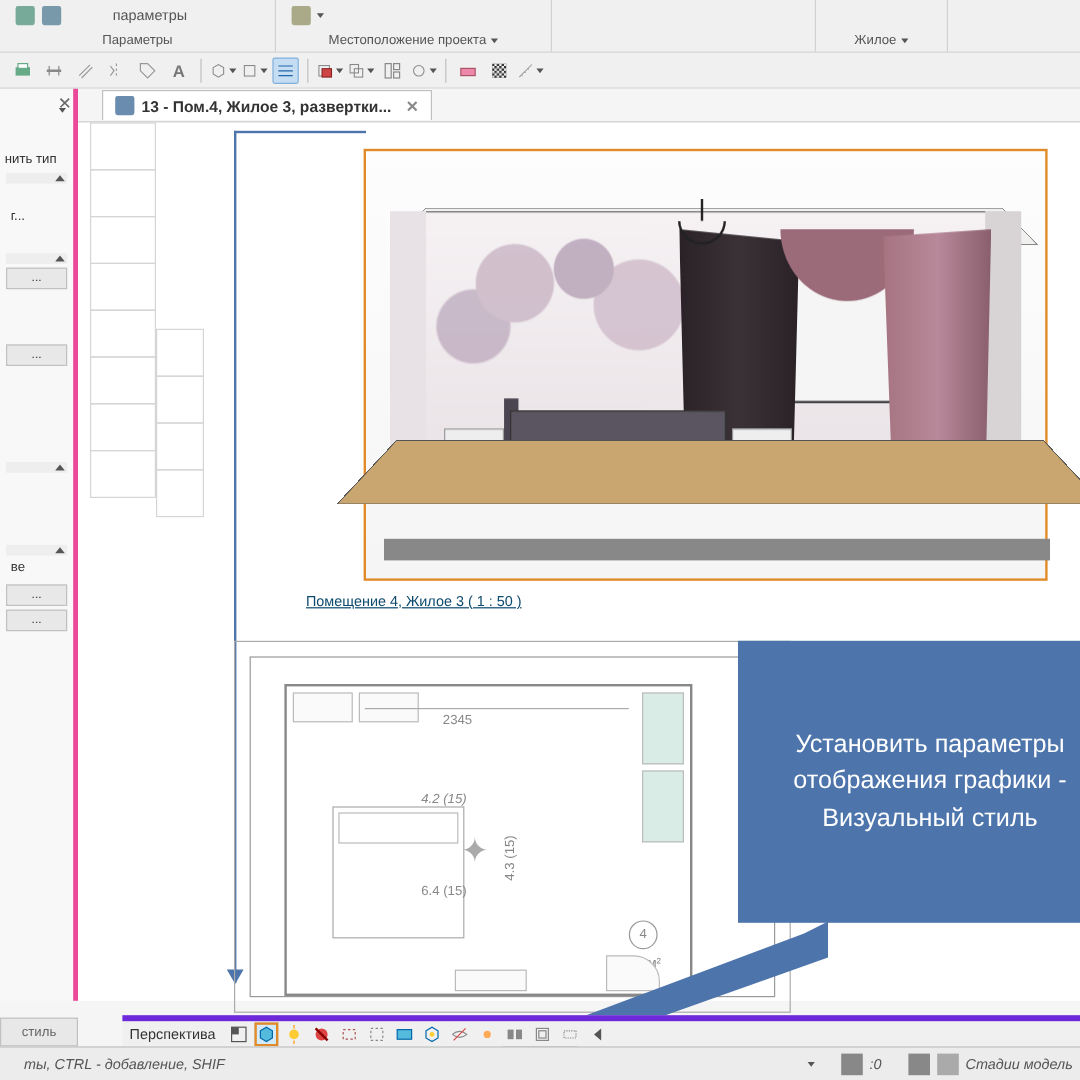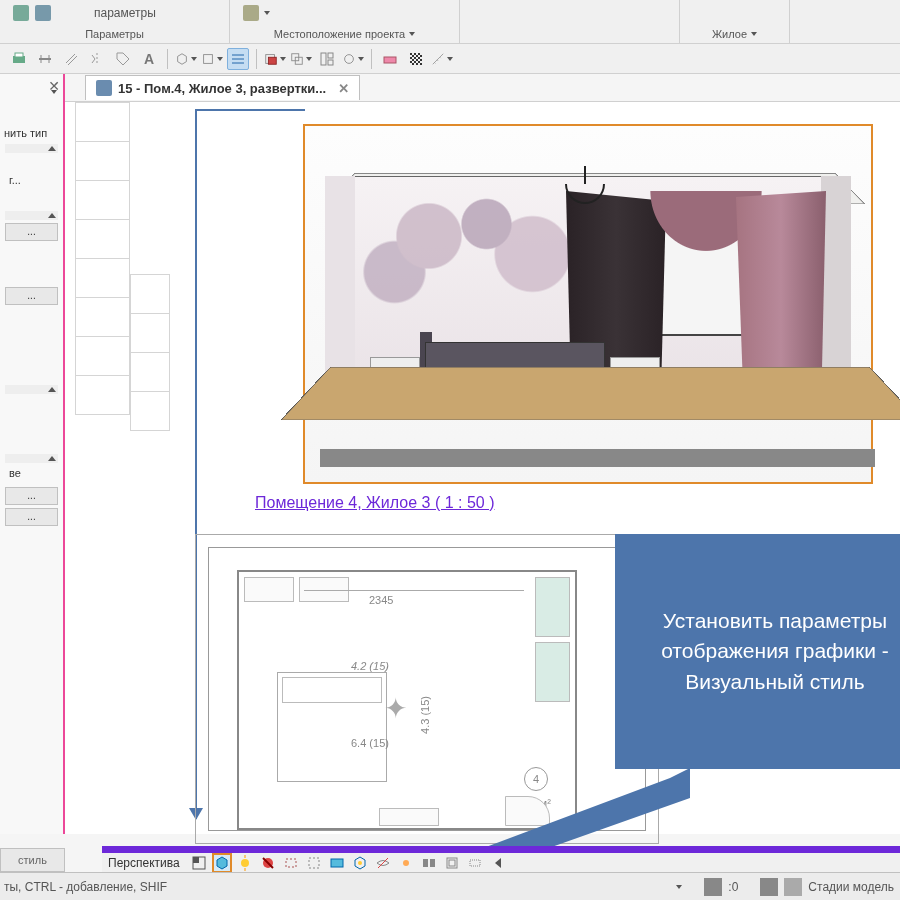--- a/index.html
+++ b/index.html
@@ -12,21 +12,21 @@
   .ribbon-label { border-right: 1px solid #d0d0d0; text-align: center; display: flex; align-items: center; justify-content: center; }
   .small-icon { width: 16px; height: 16px; display: inline-block; margin: 0 3px; background: #888; border-radius: 2px; }
   .arrow-down { display:inline-block; width:0; height:0; border-left:3px solid transparent; border-right:3px solid transparent; border-top:4px solid #555; margin-left:2px; vertical-align:middle;}
 
   .quick-toolbar { background: #f0f0f0; height: 30px; display: flex; align-items: center; padding: 0 8px; border-bottom: 1px solid #d0d0d0; gap:4px;}
   .qt-btn { width: 22px; height: 22px; display: flex; align-items: center; justify-content: center; cursor: pointer; border-radius:2px;}
   .qt-sel { background: #c5ddf2; border:1px solid #7fb0dd;}
   .sep { width:1px; height:20px; background:#c0c0c0; margin:0 3px;}
 
   .main-area { position: relative; height: 760px; display:flex; }
-  .left-panel { width: 65px; background: #f8f8f8; border-right: 2px solid #ec4899; padding-top: 50px; }
+  .left-panel { width: 65px; background: #f8f8f8; border-right: 4px solid #ec4899; padding-top: 50px; }
   .left-panel .group { margin-bottom: 20px; padding: 0 5px;}
   .left-panel .group-hdr { font-size: 10px; color:#444; padding:2px; display:flex; justify-content:space-between; align-items:center; background:#eee; margin-bottom:3px;}
   .left-panel .item { height: 18px; font-size: 11px; padding:1px 4px; overflow:hidden; white-space:nowrap;}
   .left-panel .btn-item { background:#e8e8e8; border:1px solid #c0c0c0; height:18px; margin:3px 0; font-size:10px; text-align:center; line-height:16px;}
   .chevron-up { display:inline-block; width:0;height:0;border-left:4px solid transparent;border-right:4px solid transparent;border-bottom:5px solid #555;}
   .chevron-dbl { display:inline-flex; flex-direction:column; gap:-2px;}
 
   .canvas-area { flex:1; background: #fff; position:relative; }
   .tab-bar { height: 28px; background: #f5f5f5; display: flex; align-items: center; padding-left: 20px; border-bottom:1px solid #d0d0d0;}
   .tab-close-left { position:absolute; left:42px; top:3px; width:18px; height:18px; display:flex; align-items:center; justify-content:center; cursor:pointer; font-size:14px; color:#666;}
@@ -50,21 +50,21 @@
   .curtain-pink { position:absolute; right:35px; top:55px; width:90px; height:200px; background: linear-gradient(90deg,#a67481,#b8899a,#8a5f6d); clip-path: polygon(0 3%,100% 0,95% 100%,8% 100%); }
   .swag { position:absolute; right:90px; top:55px; width:130px; height:70px; background: radial-gradient(ellipse at top,#9b6b7a 0 60%, transparent 61%); }
   .chandelier { position:absolute; left:240px; top:30px; width:60px; height:50px;}
   .chand-stem { position:absolute; left:29px; top:0; width:2px; height:18px; background:#222;}
   .chand-body { position:absolute; left:10px; top:18px; width:40px; height:20px; border:2px solid #222; border-radius: 0 0 20px 20px; border-top:none;}
   .bed { position:absolute; left:110px; bottom:70px; width:180px; height:60px; background:#5a5560; border:1px solid #333;}
   .bed-head { position:absolute; left:105px; bottom:90px; width:12px; height:50px; background:#4a4550;}
   .nightstand { position:absolute; left:55px; bottom:70px; width:50px; height:45px; background:#eee; border:1px solid #999;}
   .nightstand2 { position:absolute; left:295px; bottom:70px; width:50px; height:45px; background:#eee; border:1px solid #999;}
 
-  .caption3d { position:absolute; top: 420px; left: 190px; color:#6d28d9; font-size:16px; text-decoration: underline; }
+  .caption3d { position:absolute; top: 420px; left: 190px; color:#0c4a6e; font-size:12px; text-decoration: underline; }
 
   
   .plan { position:absolute; top: 460px; left: 130px; width: 464px; height: 310px; border:1px solid #aaa;}
   .plan-frame { position:absolute; inset: 12px; border:1px solid #999;}
   .plan-room { position:absolute; left: 28px; top: 22px; width: 340px; height: 260px; border: 2px solid #888;}
   .plan-dim { position:absolute; color:#888; font-size:11px;}
   .plan-bed { position:absolute; left:38px; top:100px; width:110px; height:110px; border:1px solid #aaa;}
   .plan-star { position:absolute; left:145px; top:120px; color:#aaa; font-size:28px;}
   .plan-circle { position:absolute; left:285px; top:195px; width:24px; height:24px; border:1px solid #999; border-radius:50%; display:flex; align-items:center; justify-content:center; font-size:11px; color:#888;}
   .plan-area { position:absolute; left:270px; top:225px; font-size:11px; color:#888;}
@@ -79,28 +79,28 @@
   .grid-col .cell { border:1px solid #d5d5d5; height:40px; margin-bottom:-1px;}
   .grid-col2 { position:absolute; top:200px; left:65px; width:40px; height:160px;}
   .grid-col2 .cell { border:1px solid #d5d5d5; height:40px; margin-bottom:-1px;}
 
   
   .guide-line-v { position:absolute; left:130px; top:35px; width:2px; height:710px; background:#4d75ab;}
   .guide-line-h { position:absolute; left:130px; top:35px; width:110px; height:2px; background:#4d75ab;}
   .guide-arrowhead { position:absolute; left:124px; top:734px; width:0; height:0; border-left:7px solid transparent; border-right:7px solid transparent; border-top:12px solid #4d75ab;}
 
   
-  .view-controls { position:absolute; bottom: 28px; left: 102px; right:0; height:26px; background:#f0f0f0; border-top:7px solid #6d28d9; display:flex; align-items:center; padding:0 6px; gap:3px;}
+  .view-controls { position:absolute; bottom: 28px; left: 102px; right:0; height:26px; background:#f0f0f0; border-top:5px solid #6d28d9; display:flex; align-items:center; padding:0 6px; gap:3px;}
   .vc-label { font-size:12px; color:#333; margin-right:6px;}
   .vc-btn { width:20px; height:20px; display:flex; align-items:center; justify-content:center; cursor:pointer;}
   .vc-btn.hl { border:2px solid #e08a2a; background:#d5eaf8;}
   .caret-left { display:inline-block; width:0;height:0; border-top:5px solid transparent; border-bottom:5px solid transparent; border-right:6px solid #555;}
 
   
-  .statusbar { position:absolute; bottom:0; left:0; right:0; height:28px; background:#ececec; border-top:1px solid #c0c0c0; display:flex; align-items:center; font-size:12px; color:#555; padding-left:4px;}
+  .statusbar { position:absolute; bottom:0; left:0; right:0; height:28px; background:#ececec; border-top:1px solid #c0c0c0; display:flex; align-items:center; font-size:12px; color:#555; padding-left:20px;font-style:italic;}
   .status-field { border:1px solid #b8b8b8; background:#fff; padding:2px 6px; font-size:12px; color:#555;}
   .status-highlight { border:2px solid #e08a2a !important; }
   .status-right { margin-left:auto; display:flex; align-items:center; gap:6px; padding-right:6px;}
 
   .apply-btn { position:absolute; bottom:28px; left:0; width:65px; background:#e8e8e8; border:1px solid #c0c0c0; height:24px; display:flex; align-items:center; justify-content:center; font-size:11px; color:#666;}
 
   svg.ico { width:16px; height:16px; }
 </style>
 </head>
 <body>
@@ -286,21 +286,21 @@
       <div class="item">ве</div>
       <div class="btn-item">...</div>
       <div class="btn-item">...</div>
     </div>
   </div>
 
   <div class="canvas-area">
     <div class="tab-bar">
       <div class="active-tab">
         <span class="tab-icon"></span>
-        <span>15 - Пом.4, Жилое 3, развертки...</span>
+        <span>13 - Пом.4, Жилое 3, развертки...</span>
         <span class="tab-x">✕</span>
       </div>
     </div>
     <div class="tab-close-left" style="left:-20px;">✕</div>
 
     <div class="grid-col">
       <div class="cell"></div>
         <div class="cell"></div>
         <div class="cell"></div>
         <div class="cell"></div>

